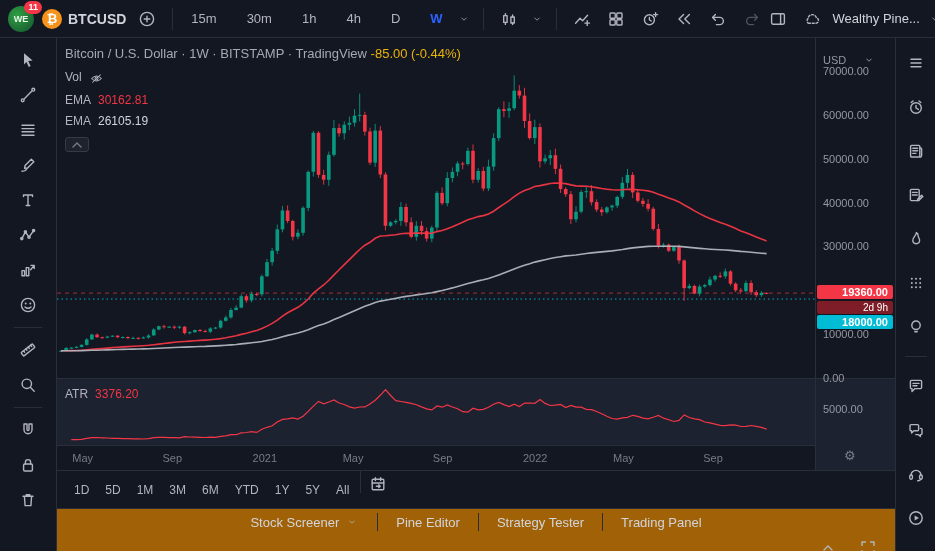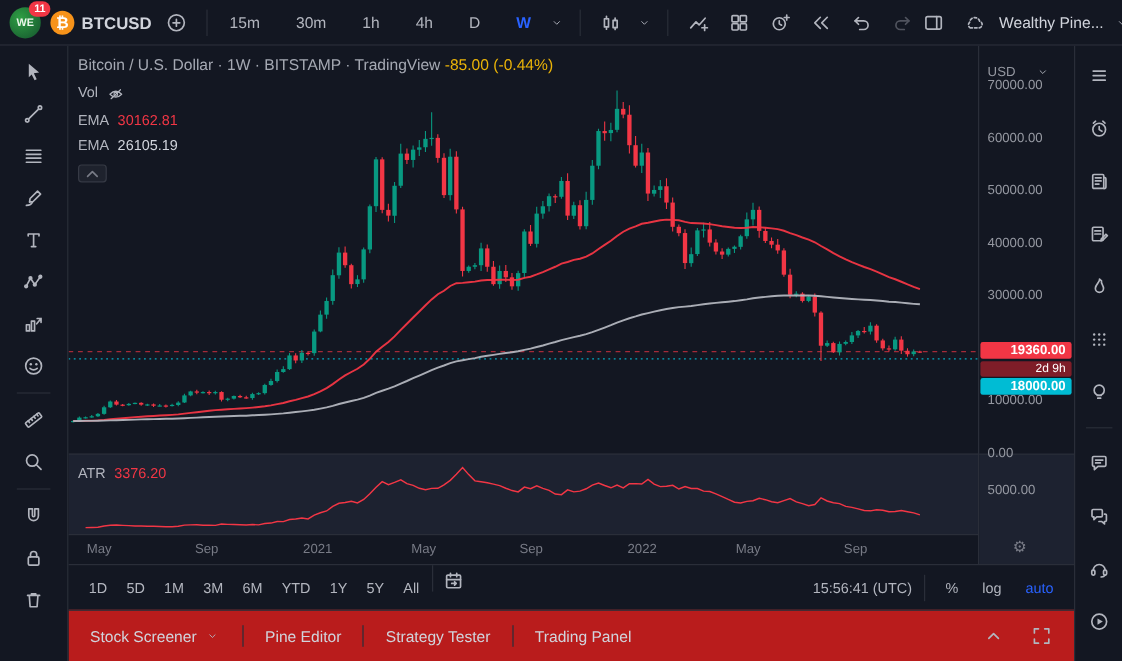--- a/index.html
+++ b/index.html
@@ -76,21 +76,21 @@
   .rangebar { position:absolute; left:57px; top:470px; width:838px; height:38px; border-top:1px solid #2a2e39;
               display:flex; padding:0 10px; background:#131722; font-size:12px; color:#b2b5be; z-index:4; }
   .rgroup { display:flex; align-items:center; gap:2px; }
   .rng { padding:3px 7px; border-radius:4px; cursor:pointer; }
   .rng.auto { color:#2962ff; }
   .r-right { margin-left:auto; display:flex; align-items:center; gap:6px; }
   .clock { cursor:pointer; }
 
   
   .bottompanel { position:absolute; left:57px; top:508px; width:838px; height:43px; border-top:1px solid #2a2e39;
-                 display:flex; align-items:center; background:#b91c1c; font-size:13px; color:#d1d4dc; z-index:4; }
+                 display:flex; align-items:center; background:#a16207; font-size:13px; color:#d1d4dc; z-index:4;flex-direction:column; }
   .ptabs { display:flex; align-items:center; height:100%; }
   .bp-tab { padding:0 18px; height:100%; display:flex; align-items:center; gap:6px; cursor:pointer; white-space:nowrap; }
   .bp-div { width:1px; height:18px; background:#2a2e39; }
   .p-right { margin-left:auto; display:flex; align-items:center; gap:14px; padding-right:14px; color:#b2b5be; }
 </style>
 </head>
 <body>
 
 <header class="topbar">
   <div class="tb-group">
@@ -738,27 +738,20 @@
       <span class="rng">All</span>
     </div>
   <span class="divider"></span>
   <span class="icon-btn">
       <svg viewBox="0 0 18 18" width="18" height="18" fill="none" stroke="currentColor" stroke-width="1.4" stroke-linecap="round" stroke-linejoin="round" aria-hidden="true">
         <rect x="3.2" y="4.2" width="11.6" height="10.6" rx="1"></rect>
         <path d="M6.4 2.8 v2.8 M11.6 2.8 v2.8 M3.2 8 h11.6"></path>
         <path d="M7.4 11.2 h3.6 M9.8 9.8 l1.4 1.4 -1.4 1.4"></path>
       </svg>
     </span>
-  <div class="r-right">
-    <span class="clock">15:56:41 (UTC)</span>
-    <span class="divider"></span>
-    <span class="rng">%</span>
-    <span class="rng">log</span>
-    <span class="rng auto">auto</span>
-  </div>
 </footer>
 
 <footer class="bottompanel">
   <div class="ptabs" id="panel-tabs">
       <span class="bp-tab">Stock Screener<span class="icon-btn sm">
           <svg viewBox="0 0 18 18" width="10" height="10" fill="none" stroke="currentColor" stroke-width="1.4" stroke-linecap="round" stroke-linejoin="round" aria-hidden="true">
             <path d="M5 7.2 L9 11.2 L13 7.2"></path>
           </svg>
         </span></span>
       <span class="bp-div"></span>

